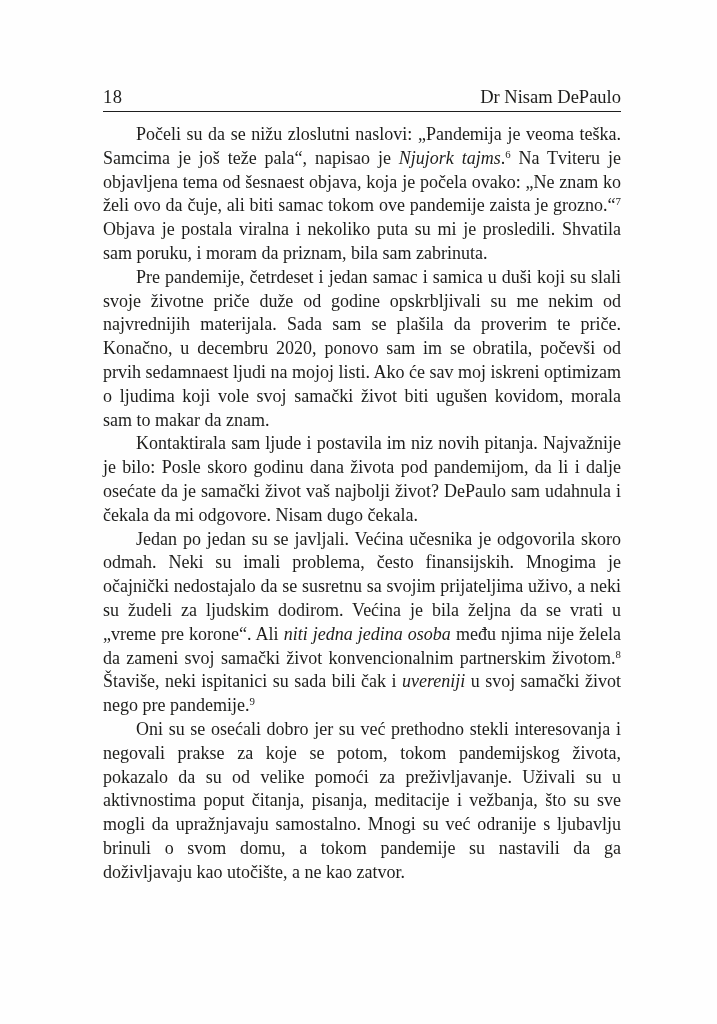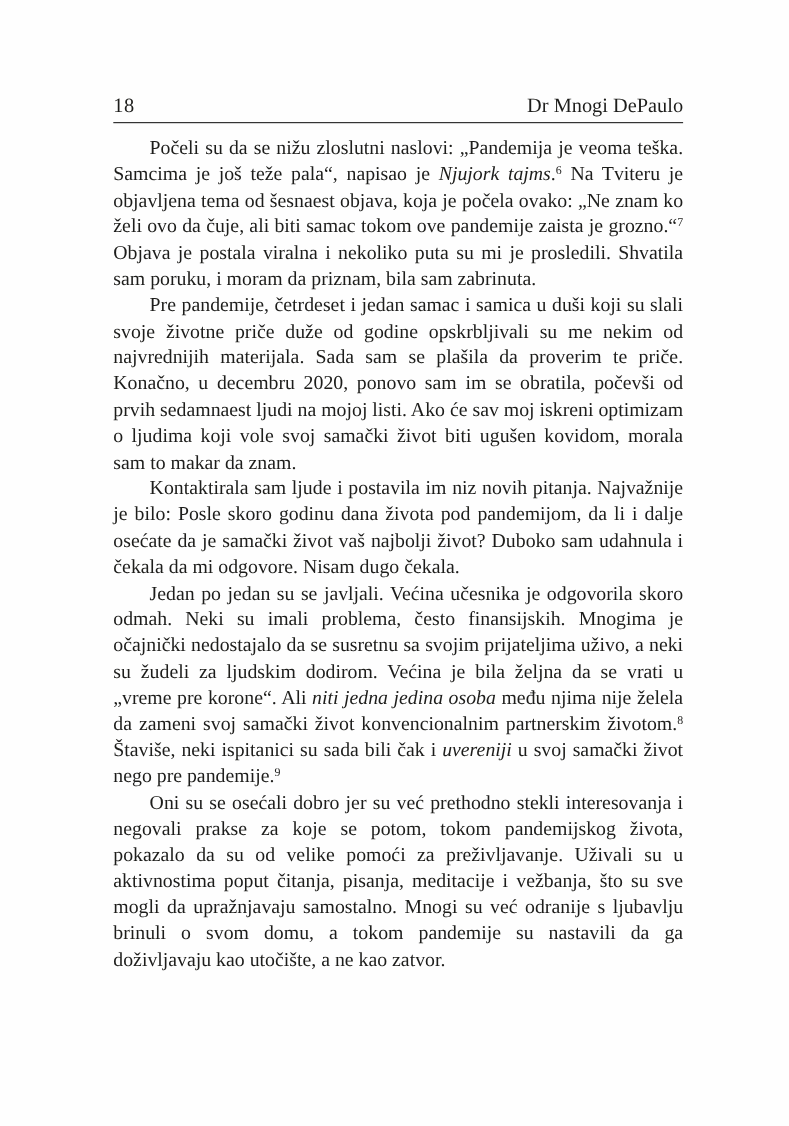--- a/index.html
+++ b/index.html
@@ -57,22 +57,22 @@
     position: relative;
     top: -0.55em;
   }
 </style>
 </head>
 <body>
 
 <div class="page">
   <header class="running-head">
     <span class="page-num">18</span>
-    <span class="author">Dr Mnogi DePaulo</span>
+    <span class="author">Dr Nisam DePaulo</span>
   </header>
   <main class="body-text">
       <p><span>Počeli su da se nižu zloslutni naslovi: „Pandemija je veoma teška. Samcima je još teže pala“, napisao je </span><em>Njujork tajms</em><span>.</span><sup>6</sup><span> Na Tviteru je objavljena tema od šesnaest objava, koja je počela ovako: „Ne znam ko želi ovo da čuje, ali biti samac tokom ove pandemije zaista je grozno.“</span><sup>7</sup><span> Objava je postala viralna i nekoliko puta su mi je prosledili. Shvatila sam poruku, i moram da priznam, bila sam zabrinuta.</span></p>
       <p><span>Pre pandemije, četrdeset i jedan samac i samica u duši koji su slali svoje životne priče duže od godine opskrbljivali su me nekim od najvrednijih materijala. Sada sam se plašila da proverim te priče. Konačno, u decembru 2020, ponovo sam im se obratila, počevši od prvih sedamnaest ljudi na mojoj listi. Ako će sav moj iskreni optimizam o ljudima koji vole svoj samački život biti ugušen kovidom, morala sam to makar da znam.</span></p>
-      <p><span>Kontaktirala sam ljude i postavila im niz novih pitanja. Najvažnije je bilo: Posle skoro godinu dana života pod pandemijom, da li i dalje osećate da je samački život vaš najbolji život? Duboko sam udahnula i čekala da mi odgovore. Nisam dugo čekala.</span></p>
+      <p><span>Kontaktirala sam ljude i postavila im niz novih pitanja. Najvažnije je bilo: Posle skoro godinu dana života pod pandemijom, da li i dalje osećate da je samački život vaš najbolji život? DePaulo sam udahnula i čekala da mi odgovore. Nisam dugo čekala.</span></p>
       <p><span>Jedan po jedan su se javljali. Većina učesnika je odgovorila skoro odmah. Neki su imali problema, često finansijskih. Mnogima je očajnički nedostajalo da se susretnu sa svojim prijateljima uživo, a neki su žudeli za ljudskim dodirom. Većina je bila željna da se vrati u „vreme pre korone“. Ali </span><em>niti jedna jedina osoba</em><span> među njima nije želela da zameni svoj samački život konvencionalnim partnerskim životom.</span><sup>8</sup><span> Štaviše, neki ispitanici su sada bili čak i </span><em>uvereniji</em><span> u svoj samački život nego pre pandemije.</span><sup>9</sup></p>
       <p><span>Oni su se osećali dobro jer su već prethodno stekli interesovanja i negovali prakse za koje se potom, tokom pandemijskog života, pokazalo da su od velike pomoći za preživljavanje. Uživali su u aktivnostima poput čitanja, pisanja, meditacije i vežbanja, što su sve mogli da upražnjavaju samostalno. Mnogi su već odranije s ljubavlju brinuli o svom domu, a tokom pandemije su nastavili da ga doživljavaju kao utočište, a ne kao zatvor.</span></p>
     </main>
 </div>
 
 </body></html>

